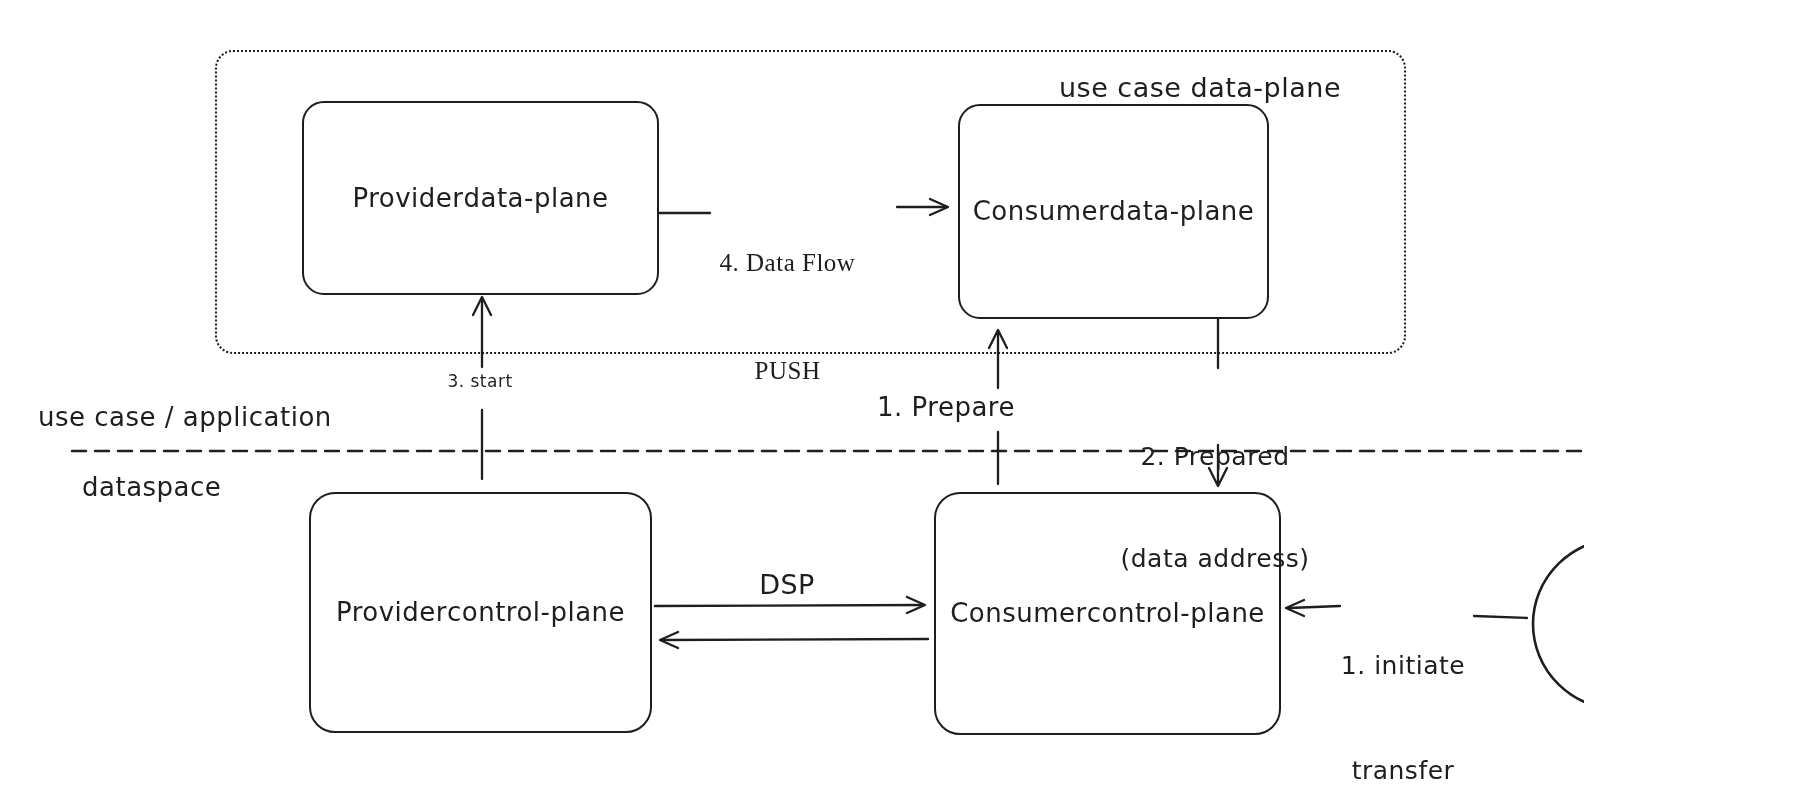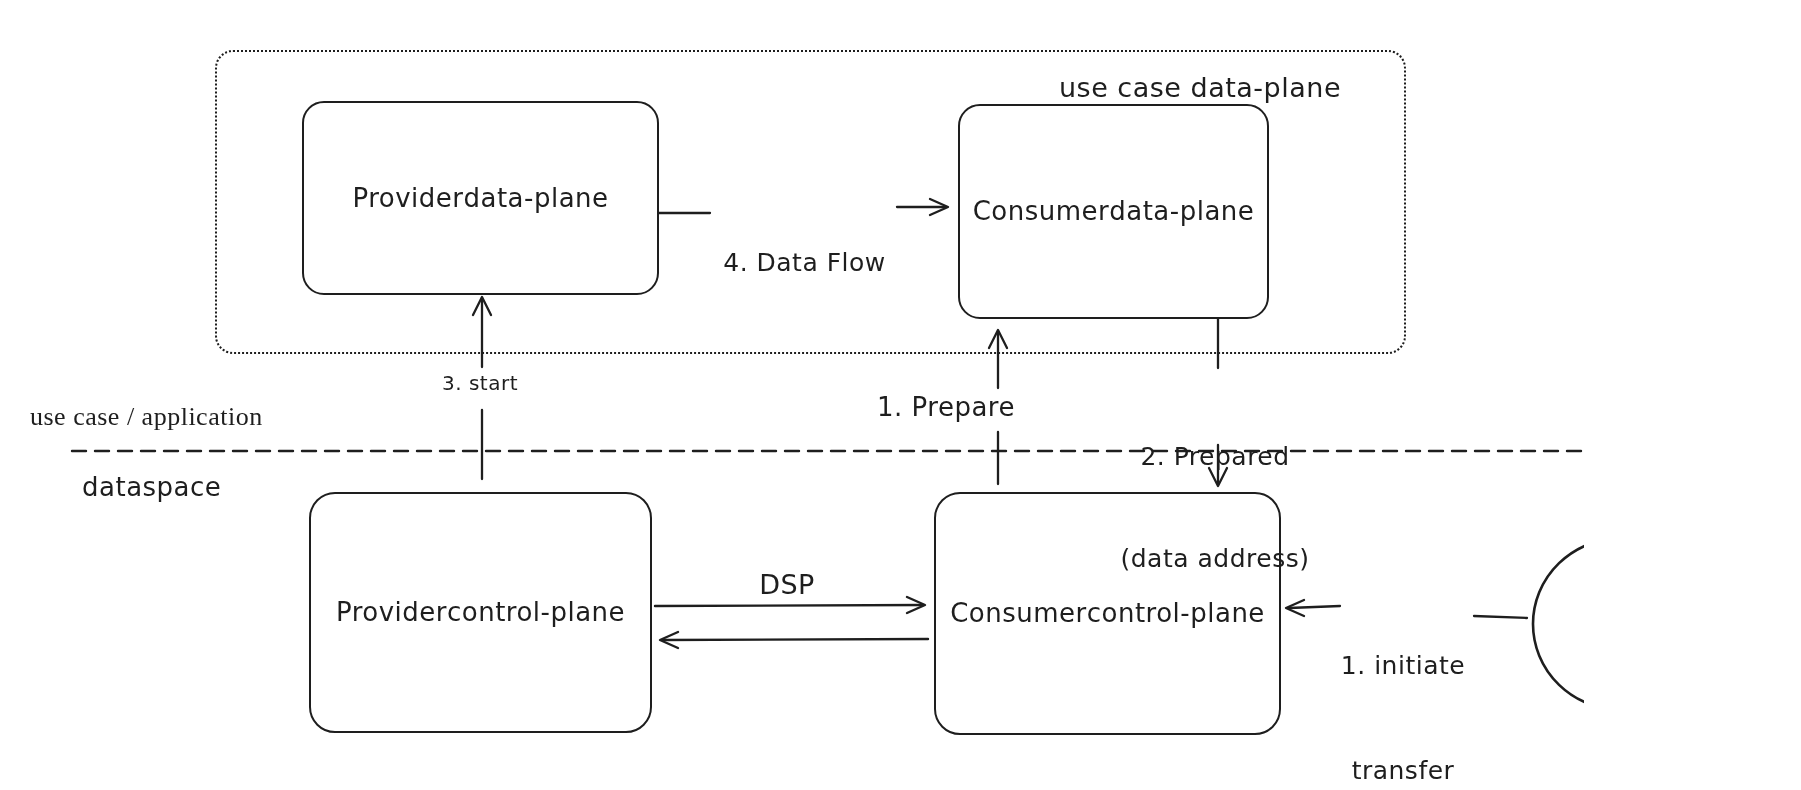--- a/index.html
+++ b/index.html
@@ -93,37 +93,38 @@
   <div class="node node-cp" style="left:309px;top:492px;width:339px;height:237px;">
     <span>Provider</span>
     <span>control-plane</span>
   </div>
 
   <div class="node node-cp" style="left:934px;top:492px;width:343px;height:239px;">
     <span>Consumer</span>
     <span>control-plane</span>
   </div>
 
-  <div class="lbl center" style="left:707px;top:173px;width:195px;font-size:25px;line-height:36px;">
+  <div class="lbl center" style="left:690px;top:173px;width:195px;font-size:25px;line-height:36px;font-family:Liberation Serif, serif;">
     <span style="display:block;">4. Data Flow</span>
+    <span style="display:block;">PUSH</span>
   </div>
 
-  <div class="lbl center" style="left:410px;top:371px;width:140px;font-size:20px;">3. start</div>
+  <div class="lbl center" style="left:410px;top:371px;width:140px;font-size:17px;">3. start</div>
 
   <div class="lbl center" style="left:871px;top:392px;width:150px;font-size:26px;">1. Prepare</div>
 
   <div class="lbl center" style="left:1105px;top:372px;width:220px;font-size:25px;line-height:34px;">
     <span style="display:block;">2. Prepared</span>
     <span style="display:block;">(data address)</span>
   </div>
 
   <div class="lbl center" style="left:737px;top:557px;width:100px;font-size:27px;margin-top:12px;">DSP</div>
 
   <div class="lbl center" style="left:1330px;top:578px;width:146px;font-size:25px;line-height:35px;">
     <span style="display:block;">1. initiate</span>
     <span style="display:block;">transfer</span>
   </div>
 
-  <div class="lbl" style="left:30px;top:402px;font-size:26px;font-family:Liberation Serif, serif;">use case / application</div>
+  <div class="lbl" style="left:38px;top:402px;font-size:26px;">use case / application</div>
 
   <div class="lbl" style="left:82px;top:472px;font-size:26px;">dataspace</div>
 
 </div>
 
 </body></html>

